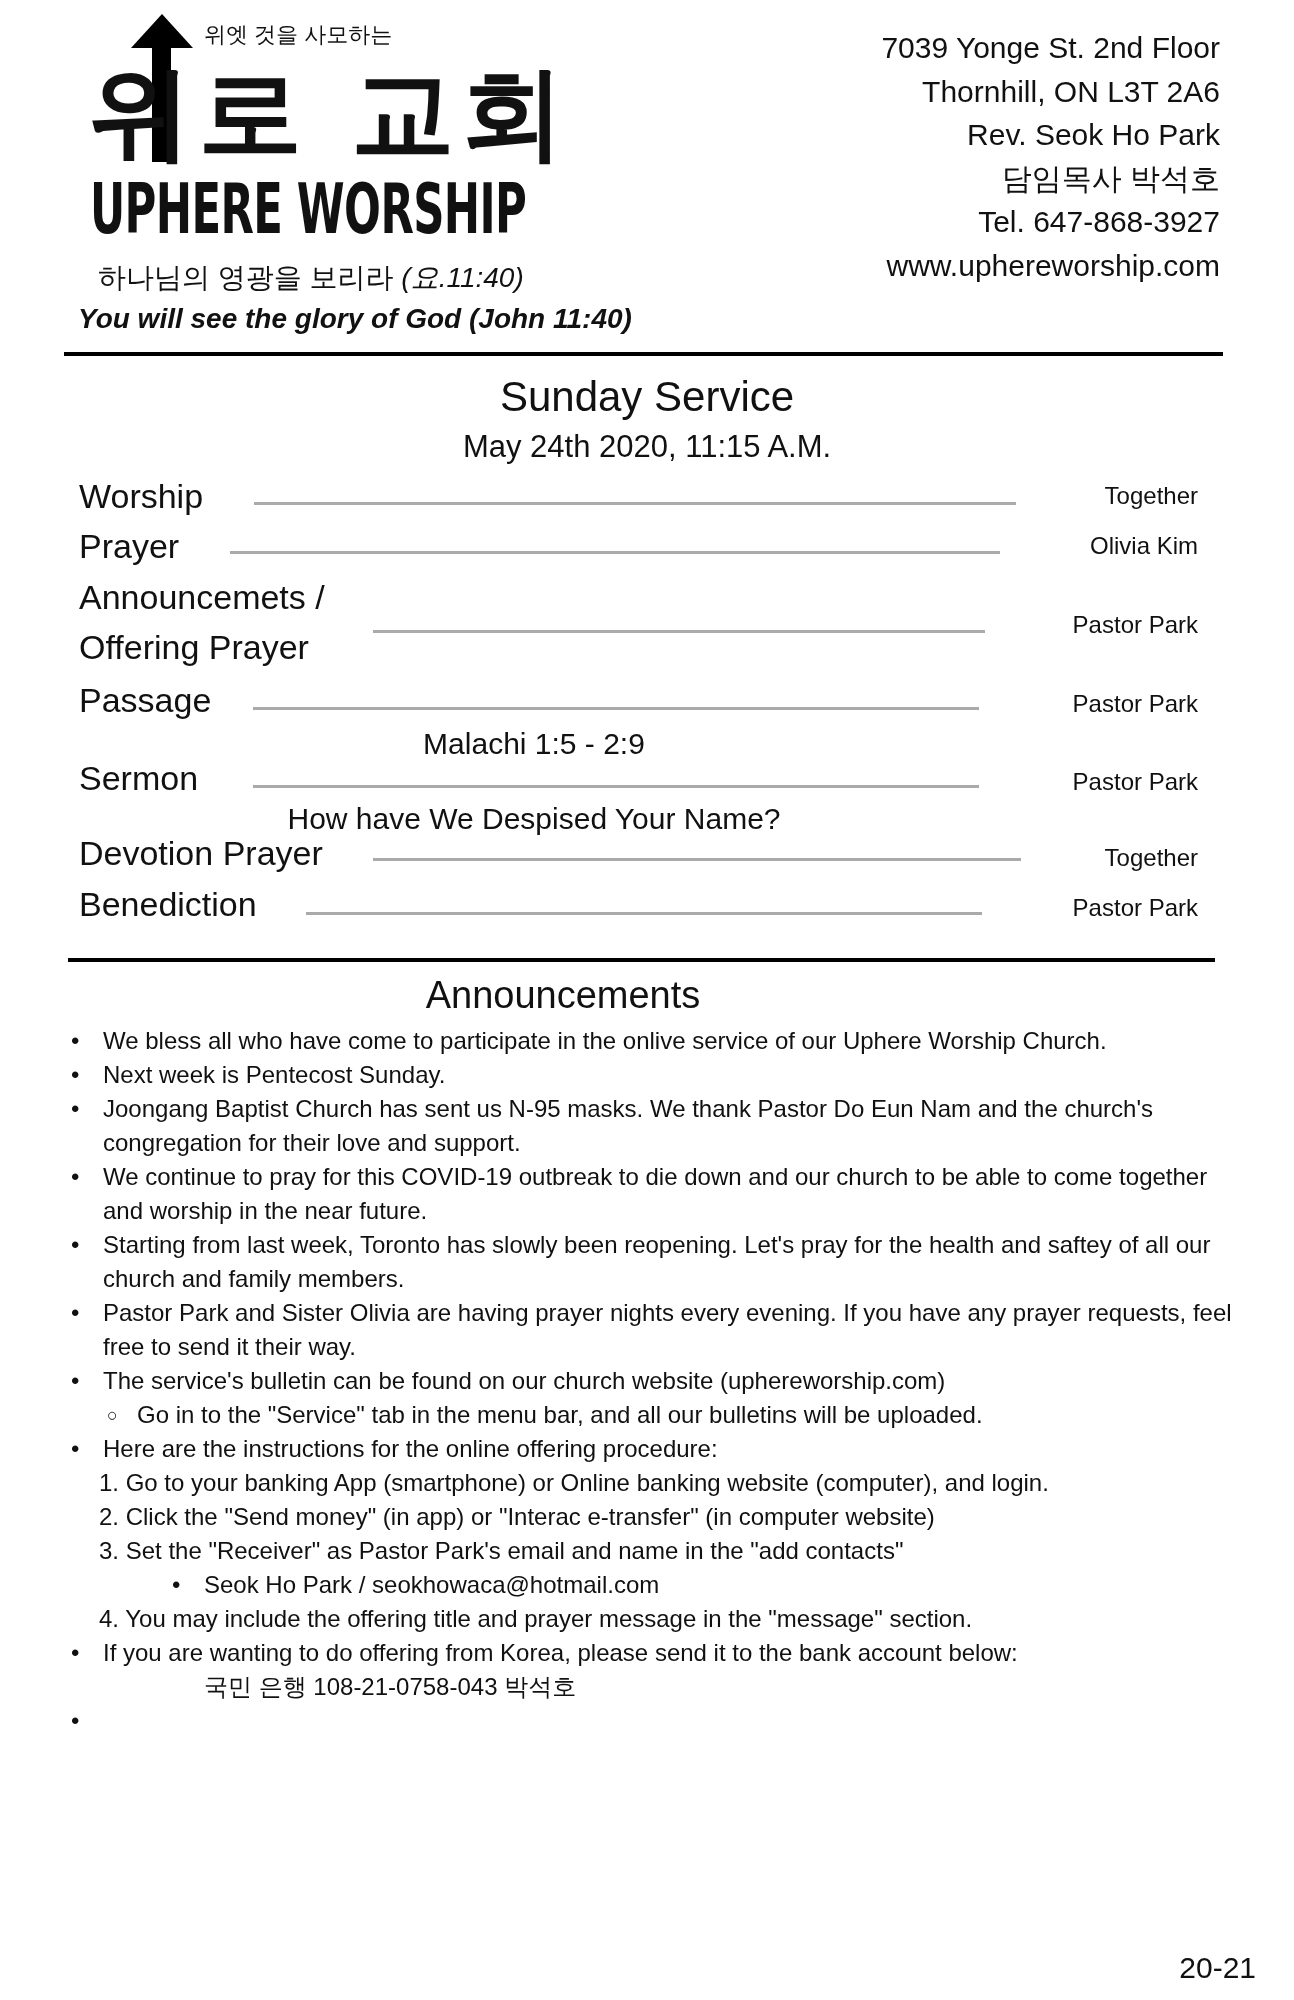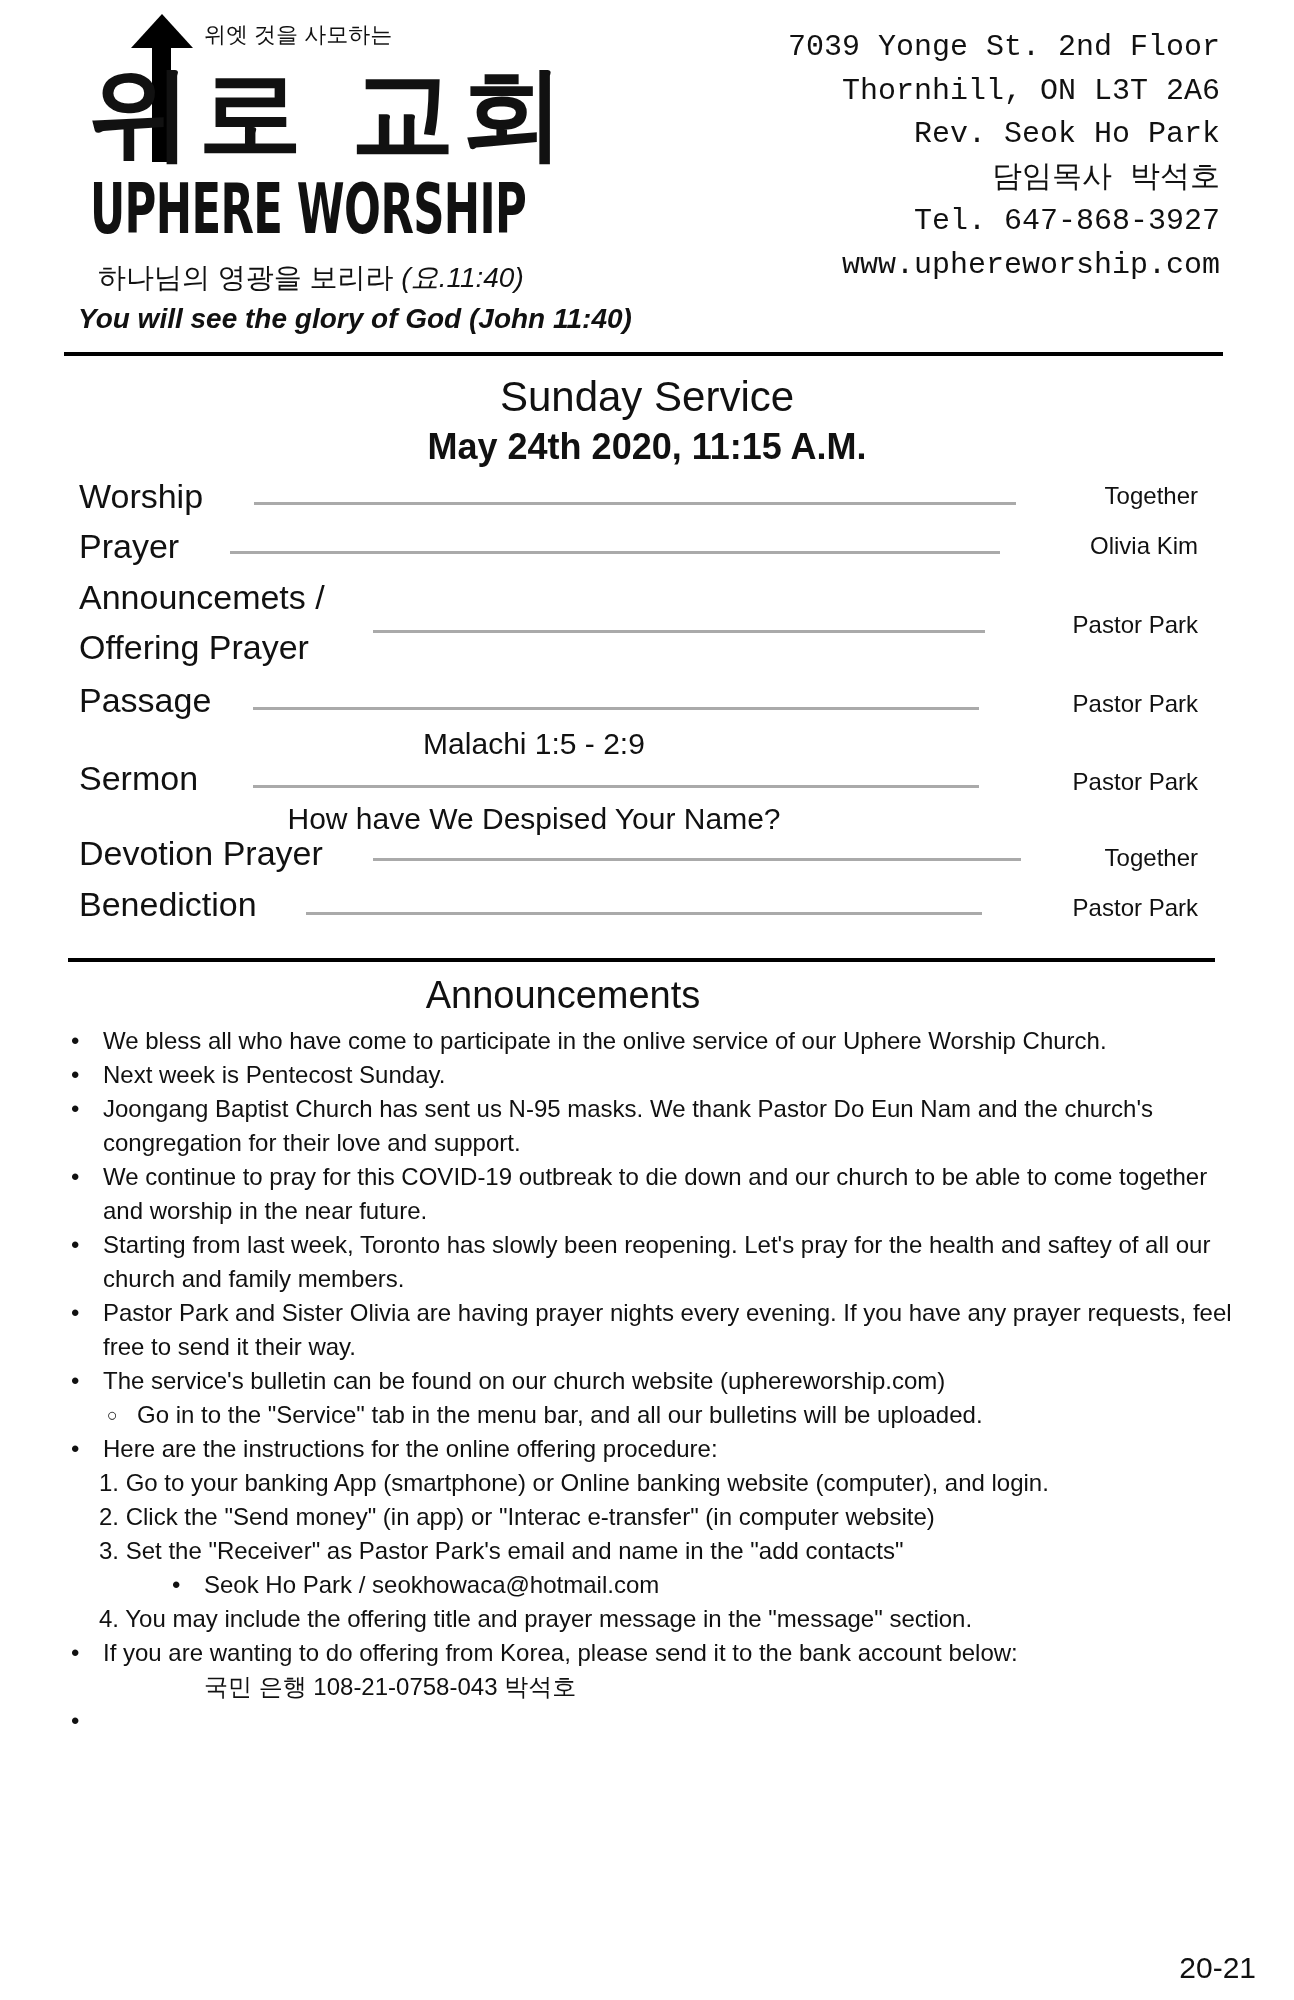--- a/index.html
+++ b/index.html
@@ -17,30 +17,30 @@
     font-size: 102px; line-height: 110px; letter-spacing: 6px; white-space: nowrap; transform: scaleX(1.02); transform-origin: left top; }
   .logo-en { left: 90px; top: 172px; font-family: "DejaVu Sans", sans-serif; font-weight: bold;
     font-size: 70px; line-height: 74px; white-space: nowrap; letter-spacing: -1px;
     transform: scaleX(0.62); transform-origin: left top; }
   .verse-ko { left: 98px; top: 262px; font-size: 28px; line-height: 32px; white-space: nowrap; }
   .verse-ko .ref { font-style: italic; }
   .verse-en { left: 78px; top: 302px; font-size: 28px; line-height: 34px; font-style: italic; white-space: nowrap; font-weight: bold; }
 
   
   .address { right: 74px; top: 26px; text-align: right; font-size: 30px; line-height: 43.5px; }
-  .address div { white-space: nowrap; font-family: Liberation Mono, monospace; }
+  .address div { white-space: nowrap; }
 
   
   .rule { height: 4px; background: #000; }
   .rule-top { left: 64px; width: 1159px; top: 352px; }
   .rule-mid { left: 68px; width: 1147px; top: 958px; }
 
   
   .svc-title { left: 0; width: 1294px; top: 372px; text-align: center; font-size: 42px; line-height: 50px; }
-  .svc-date { left: 0; width: 1294px; top: 428px; text-align: center; font-size: 36px; line-height: 38px; font-weight: bold; }
+  .svc-date { left: 0; width: 1294px; top: 428px; text-align: center; font-size: 31px; line-height: 38px; }
   .row-label { left: 79px; font-size: 34px; line-height: 40px; white-space: nowrap; }
   .row-leader { font-size: 24px; line-height: 40px; text-align: right; white-space: nowrap; right: 94px; }
   .dash { height: 3px; background: #aaaaaa; }
   .center-note { left: 0; width: 1068px; text-align: center; font-size: 30px; line-height: 36px; }
 
   
   .ann-title { left: 0; width: 1126px; top: 972px; text-align: center; font-size: 38px; line-height: 46px; }
   .ann-list { left: 0; top: 1024px; width: 1294px; font-size: 24px; line-height: 34px; }
   .ann-list .li { position: relative; padding-left: 103px; padding-right: 60px; }
   .ann-list .li .bullet { position: absolute; left: 71px; top: 0; }

